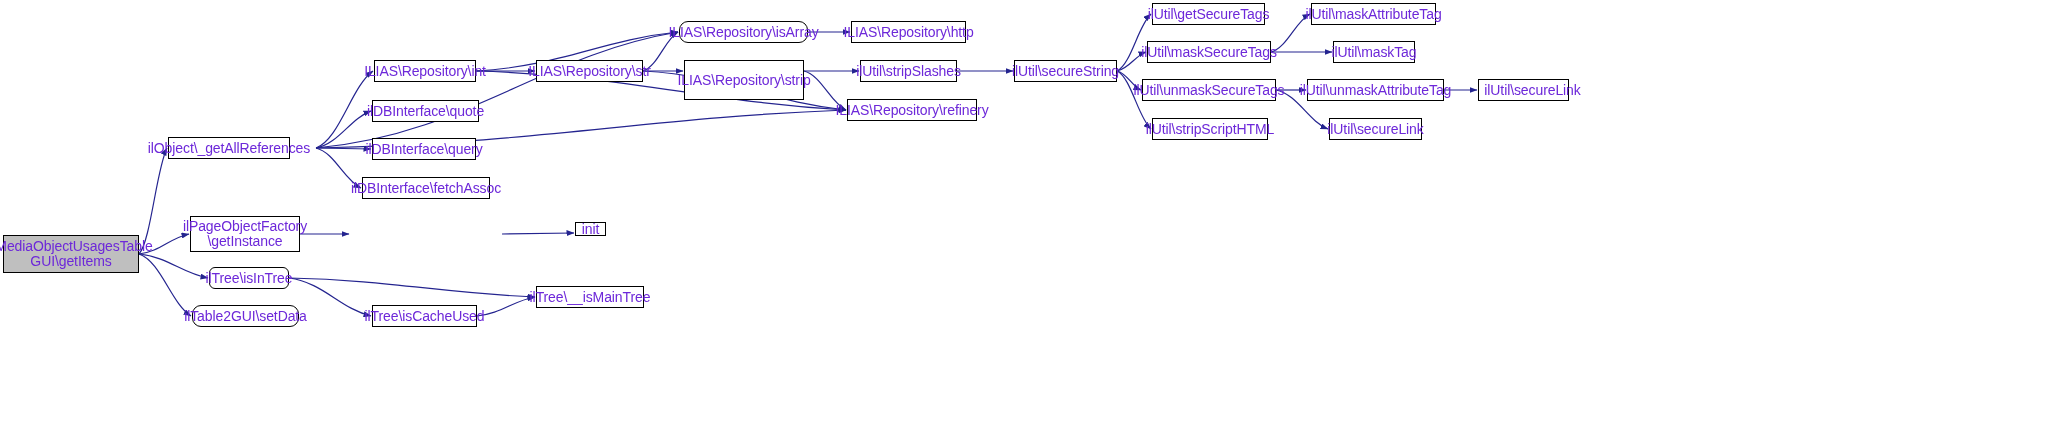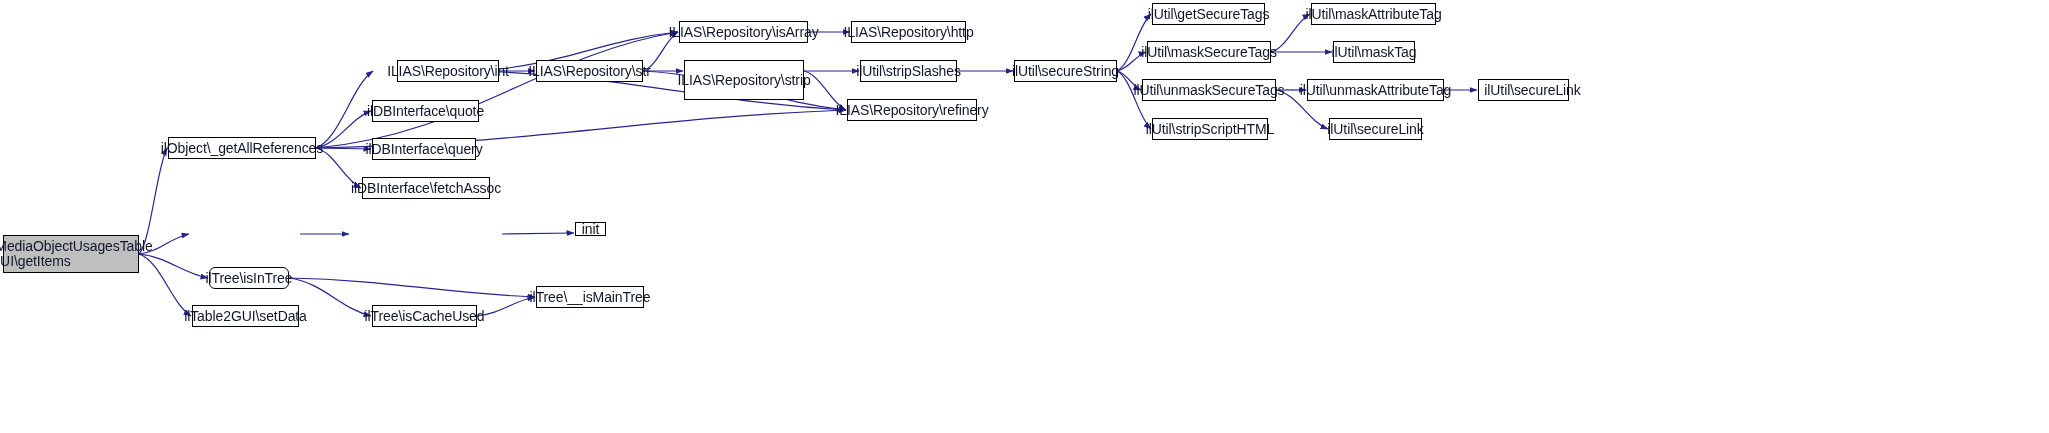--- a/index.html
+++ b/index.html
@@ -23,26 +23,27 @@
     top: 0;
     width: 2049px;
     height: 433px;
     pointer-events: none;
   }
   .node {
     position: absolute;
     box-sizing: border-box;
     border: 1px solid #000000;
     background: #ffffff;
-    color: #0f172a;
+    color: #6d28d9;
     font-size: 14px;
     line-height: 15px;
     display: flex;
     align-items: center;
     justify-content: center;
+    text-align: center;
     white-space: pre-line;
     letter-spacing: -0.1px;
     z-index: 2;
   }
   .node.highlight {
     background: #bfbfbf;
     border: 1px solid #000000;
   }
 </style>
 </head>
@@ -85,32 +86,34 @@
       <path d="M1276,90 C1297.84,94.68 1308.24,121.2 1328,129" stroke="#24248f" stroke-width="1.2" fill="none" marker-end="url(#arrowhead)"></path>
       <path d="M1444,90 L1477,90" stroke="#24248f" stroke-width="1.2" fill="none" marker-end="url(#arrowhead)"></path>
       <path d="M300,234 L349,234" stroke="#24248f" stroke-width="1.2" fill="none" marker-end="url(#arrowhead)"></path>
       <path d="M502,234 L574,233" stroke="#24248f" stroke-width="1.2" fill="none" marker-end="url(#arrowhead)"></path>
       <path d="M289,278 C392.32,280.28 441.52,293.2 535,297" stroke="#24248f" stroke-width="1.2" fill="none" marker-end="url(#arrowhead)"></path>
       <path d="M289,278 C323.44,282.56 339.84,308.4 371,316" stroke="#24248f" stroke-width="1.2" fill="none" marker-end="url(#arrowhead)"></path>
       <path d="M477,316 C501.36,313.72 512.96,300.8 535,297" stroke="#24248f" stroke-width="1.2" fill="none" marker-end="url(#arrowhead)"></path>
     </svg>
 <div class="node highlight" style="left: 3px; top: 235px; width: 136px; height: 38px;">ilMediaObjectUsagesTable
 GUI\getItems</div>
-    <div class="node" style="left: 168px; top: 137px; width: 148px; height: 22px;">ilObject\_getAllReferences</div>
-    <div class="node" style="left: 374px; top: 60px; width: 102px; height: 22px; margin-left: 23px;">ILIAS\Repository\int</div>
+    <div class="node" style="left: 168px; top: 137px; width: 122px; height: 22px;">ilObject\_getAllReferences</div>
+    <div class="node" style="left: 374px; top: 60px; width: 102px; height: 22px;">ILIAS\Repository\int</div>
     <div class="node" style="left: 372px; top: 100px; width: 107px; height: 22px;">ilDBInterface\quote</div>
     <div class="node" style="left: 372px; top: 138px; width: 104px; height: 22px;">ilDBInterface\query</div>
     <div class="node" style="left: 362px; top: 177px; width: 128px; height: 22px;">ilDBInterface\fetchAssoc</div>
+    <div class="node" style="left: 190px; top: 216px; width: 110px; height: 36px;">ilPageObjectFactory
+\getInstance</div>
     <div class="node" style="left: 209px; top: 267px; width: 80px; height: 22px; border-radius: 6px;">ilTree\isInTree</div>
-    <div class="node" style="left: 192px; top: 305px; width: 107px; height: 22px;">ilTable2GUI\setData</div>
+    <div class="node" style="left: 192px; top: 305px; width: 107px; height: 22px; border-radius: 9px;">ilTable2GUI\setData</div>
     <div class="node" style="left: 372px; top: 305px; width: 105px; height: 22px;">ilTree\isCacheUsed</div>
     <div class="node" style="left: 575px; top: 222px; width: 31px; height: 14px;">init</div>
     <div class="node" style="left: 536px; top: 286px; width: 108px; height: 22px;">ilTree\__isMainTree</div>
     <div class="node" style="left: 536px; top: 60px; width: 107px; height: 22px;">ILIAS\Repository\str</div>
-    <div class="node" style="left: 679px; top: 21px; width: 129px; height: 22px;">ILIAS\Repository\isArray</div>
+    <div class="node" style="left: 679px; top: 21px; width: 129px; height: 22px; border-radius: 9px;">ILIAS\Repository\isArray</div>
     <div class="node" style="left: 684px; top: 60px; width: 120px; height: 40px;">ILIAS\Repository\strip</div>
     <div class="node" style="left: 847px; top: 99px; width: 130px; height: 22px;">ILIAS\Repository\refinery</div>
     <div class="node" style="left: 851px; top: 21px; width: 115px; height: 22px;">ILIAS\Repository\http</div>
     <div class="node" style="left: 860px; top: 60px; width: 97px; height: 22px;">ilUtil\stripSlashes</div>
     <div class="node" style="left: 1014px; top: 60px; width: 103px; height: 22px;">ilUtil\secureString</div>
     <div class="node" style="left: 1152px; top: 3px; width: 113px; height: 22px;">ilUtil\getSecureTags</div>
     <div class="node" style="left: 1147px; top: 41px; width: 124px; height: 22px;">ilUtil\maskSecureTags</div>
     <div class="node" style="left: 1142px; top: 79px; width: 134px; height: 22px;">ilUtil\unmaskSecureTags</div>
     <div class="node" style="left: 1152px; top: 118px; width: 116px; height: 22px;">ilUtil\stripScriptHTML</div>
     <div class="node" style="left: 1311px; top: 3px; width: 125px; height: 22px;">ilUtil\maskAttributeTag</div>

